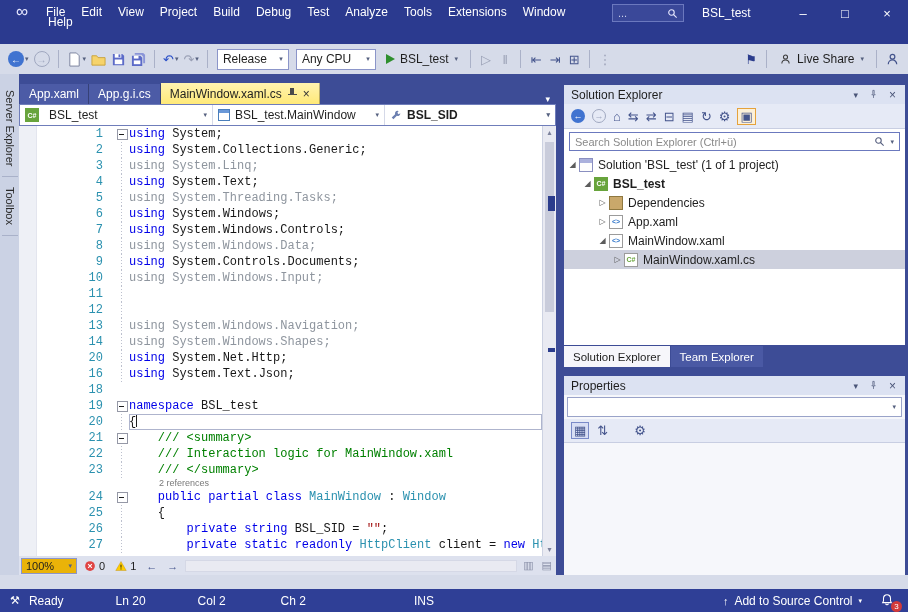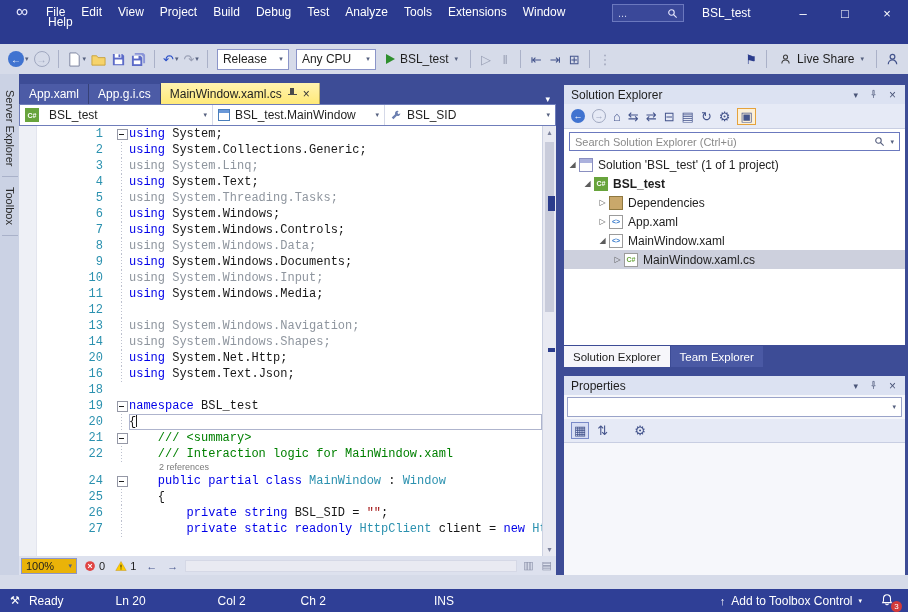--- a/index.html
+++ b/index.html
@@ -56,21 +56,21 @@
     border-right:1px solid rgba(0,0,0,.28);white-space:nowrap;cursor:default;}
   .doc-tab.active{background:linear-gradient(#FFF3B0,#FFE978);color:#1E1E1E;height:21px;}
   .tab-pin{width:9px;height:11px;position:relative;display:inline-block;}
   .tab-pin::before{content:"";position:absolute;left:2px;top:0;width:4px;height:6px;background:#4A4A4A;}
   .tab-pin::after{content:"";position:absolute;left:0;top:6px;width:9px;height:1px;background:#4A4A4A;box-shadow:4px 2px 0 -0.5px #4A4A4A;}
   .tab-close{font-size:12px;color:#333;}
   .doc-overflow{margin-left:auto;color:#fff;font-size:9px;padding:0 6px;}
 
   .navbar{height:22px;background:#fff;border:1px solid #6F7DBA;display:flex;align-items:center;flex:none;}
   .nav-sec{height:100%;display:flex;align-items:center;padding:0 5px;border-right:1px solid #D5D9E8;gap:5px;}
-  .nav-sec.s1{width:193px;} .nav-sec.s2{width:172px;} .nav-sec.s3{flex:1;border-right:none;}
+  .nav-sec.s1{width:193px;} .nav-sec.s2{width:172px;} .nav-sec.s3{flex:1;border-right:none;font-weight:bold;}
   .nav-label{flex:1;white-space:nowrap;overflow:hidden;}
   .nav-caret{font-size:7px;color:#55607F;}
   .win-ic{width:12px;height:12px;border:1px solid #4A7EBB;background:#fff;position:relative;flex:none;}
   .win-ic::before{content:"";position:absolute;left:0;top:0;right:0;height:3px;background:#6A98D8;}
   .wrench-ic svg{width:12px;height:12px;display:block;}
 
   
   .code-area{flex:1;display:flex;min-height:0;background:#fff;}
   .code-lines{flex:1;position:relative;overflow:hidden;font-family:"Liberation Mono","DejaVu Sans Mono",monospace;font-size:12px;}
   .code-lines::before{content:"";position:absolute;left:0;top:0;bottom:0;width:17px;background:#EEF0F6;border-right:1px solid #E3E5EE;}
@@ -147,21 +147,21 @@
   .props-combo{height:20px;flex:none;margin:2px 3px;background:#fff;border:1px solid #9AA3C9;
     display:flex;align-items:center;justify-content:flex-end;padding:0 5px;}
   .props-toolbar{height:24px;flex:none;background:#E6EAF6;border-bottom:1px solid #C8CEE2;display:flex;align-items:center;gap:8px;padding:0 7px;}
   .props-gap{width:10px;}
   .props-content{flex:1;background:#F6F7FB;}
 
   
   .prestatus{height:14px;flex:none;background:#D6DBE9;}
   .statusbar{height:23px;flex:none;background:#2F3F96;color:#fff;display:flex;align-items:center;padding:0 10px;}
   .sb-ico{font-size:11px;margin-right:9px;color:#FFF;}
-  .sb-ln{margin-left:52px;} .sb-col{margin-left:72px;} .sb-ch{margin-left:55px;} .sb-ins{margin-left:108px;}
+  .sb-ln{margin-left:52px;} .sb-col{margin-left:52px;} .sb-ch{margin-left:55px;} .sb-ins{margin-left:108px;}
   .sb-right{margin-left:auto;display:flex;align-items:center;gap:6px;}
   .sb-up{font-size:11px;}
   .bell{position:relative;margin-left:12px;width:18px;height:16px;}
   .bell svg{width:14px;height:14px;display:block;}
   .badge{position:absolute;right:-4px;bottom:-3px;min-width:11px;height:11px;border-radius:6px;background:#D23A3A;
     color:#fff;font-size:8px;display:flex;align-items:center;justify-content:center;padding:0 2px;}
 </style>
 </head>
 <body>
 
@@ -379,31 +379,30 @@
               <span class="code-text"><span class="tok-k">using</span><span class="tok-p"> System.Windows.Controls;</span></span>
             </div>
             <div class="code-row">
               <span class="ln">8</span>
               <span class="fold fold-b"></span>
               <span class="code-text"><span class="tok-f">using System.Windows.Data;</span></span>
             </div>
             <div class="code-row">
               <span class="ln">9</span>
               <span class="fold fold-b"></span>
-              <span class="code-text"><span class="tok-k">using</span><span class="tok-p"> System.Windows.Documents;</span></span>
+              <span class="code-text"><span class="tok-k">using</span><span class="tok-p"> System.Controls.Documents;</span></span>
             </div>
             <div class="code-row">
               <span class="ln">10</span>
               <span class="fold fold-b"></span>
               <span class="code-text"><span class="tok-f">using System.Windows.Input;</span></span>
             </div>
             <div class="code-row">
               <span class="ln">11</span>
               <span class="fold fold-b"></span>
-              <span class="code-text"><span class="tok-k">using</span><span class="tok-p"> System.Windows.Media;</span></span>
             </div>
             <div class="code-row">
               <span class="ln">12</span>
               <span class="fold fold-b"></span>
             </div>
             <div class="code-row">
               <span class="ln">13</span>
               <span class="fold fold-b"></span>
               <span class="code-text"><span class="tok-f">using System.Windows.Navigation;</span></span>
             </div>
@@ -439,20 +438,25 @@
             </div>
             <div class="code-row">
               <span class="ln">21</span>
               <span class="fold fold-m"></span>
               <span class="code-text"><span class="tok-c">    /// &lt;summary&gt;</span></span>
             </div>
             <div class="code-row">
               <span class="ln">22</span>
               <span class="fold fold-b"></span>
               <span class="code-text"><span class="tok-c">    /// Interaction logic for MainWindow.xaml</span></span>
+            </div>
+            <div class="code-row">
+              <span class="ln">23</span>
+              <span class="fold fold-b"></span>
+              <span class="code-text"><span class="tok-c">    /// &lt;/summary&gt;</span></span>
             </div>
             <div class="lens-row">2 references</div>
             <div class="code-row">
               <span class="ln">24</span>
               <span class="fold fold-m"></span>
               <span class="code-text"><span class="tok-k">    public partial class </span><span class="tok-t">MainWindow</span><span class="tok-p"> : </span><span class="tok-t">Window</span></span>
             </div>
             <div class="code-row">
               <span class="ln">25</span>
               <span class="fold fold-b"></span>
@@ -614,21 +618,21 @@
 
   <div class="statusbar">
     <span class="sb-ico">⚒</span>
     <span>Ready</span>
     <span class="sb-ln">Ln 20</span>
     <span class="sb-col">Col 2</span>
     <span class="sb-ch">Ch 2</span>
     <span class="sb-ins">INS</span>
     <div class="sb-right">
       <span class="sb-up">↑</span>
-      <span>Add to Toolbox Control</span>
+      <span>Add to Source Control</span>
       <span class="nav-caret" style="color:#fff;">▾</span>
       <span class="bell">
         <svg viewBox="0 0 16 16">
             <path d="M8 2a4 4 0 0 0-4 4v3l-1 2h10l-1-2V6a4 4 0 0 0-4-4z" fill="none" stroke="#fff" stroke-width="1.2"></path>
             <path d="M6.5 12a1.5 1.5 0 0 0 3 0" fill="none" stroke="#fff" stroke-width="1.2"></path>
           </svg>
         <span class="badge">3</span>
       </span>
     </div>
   </div>

